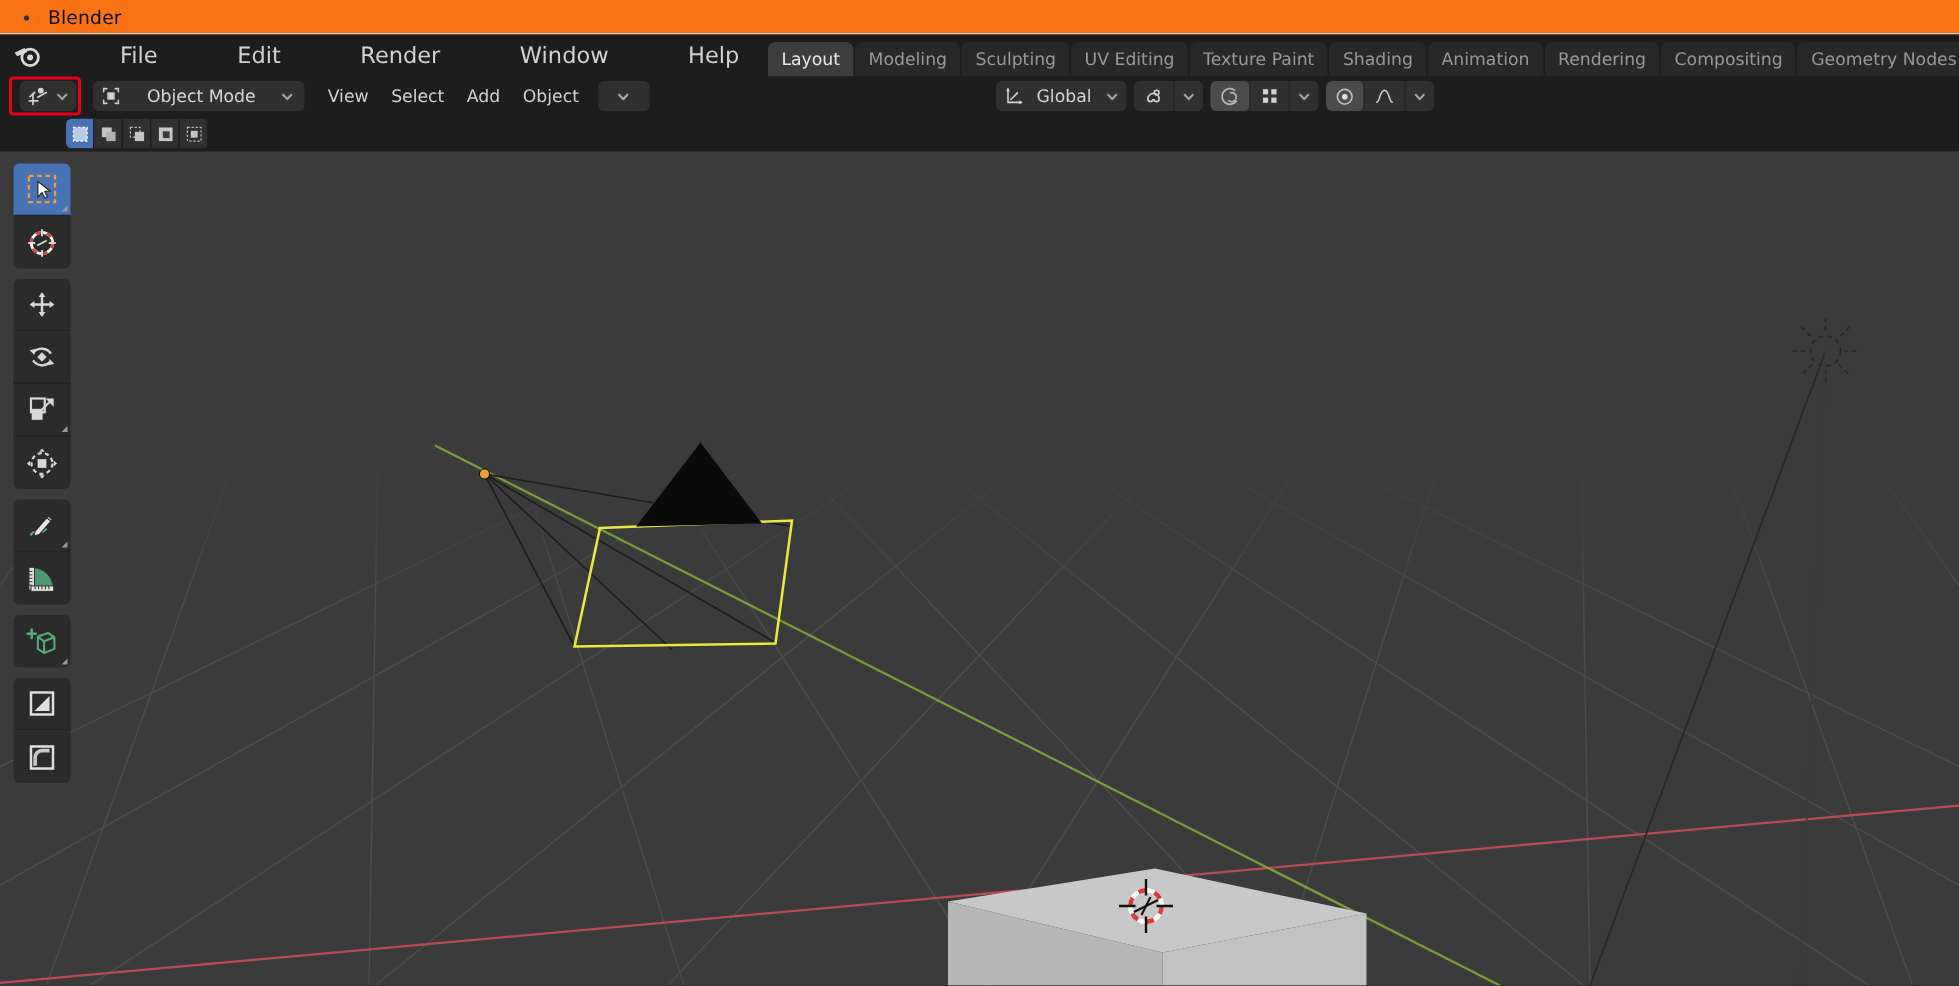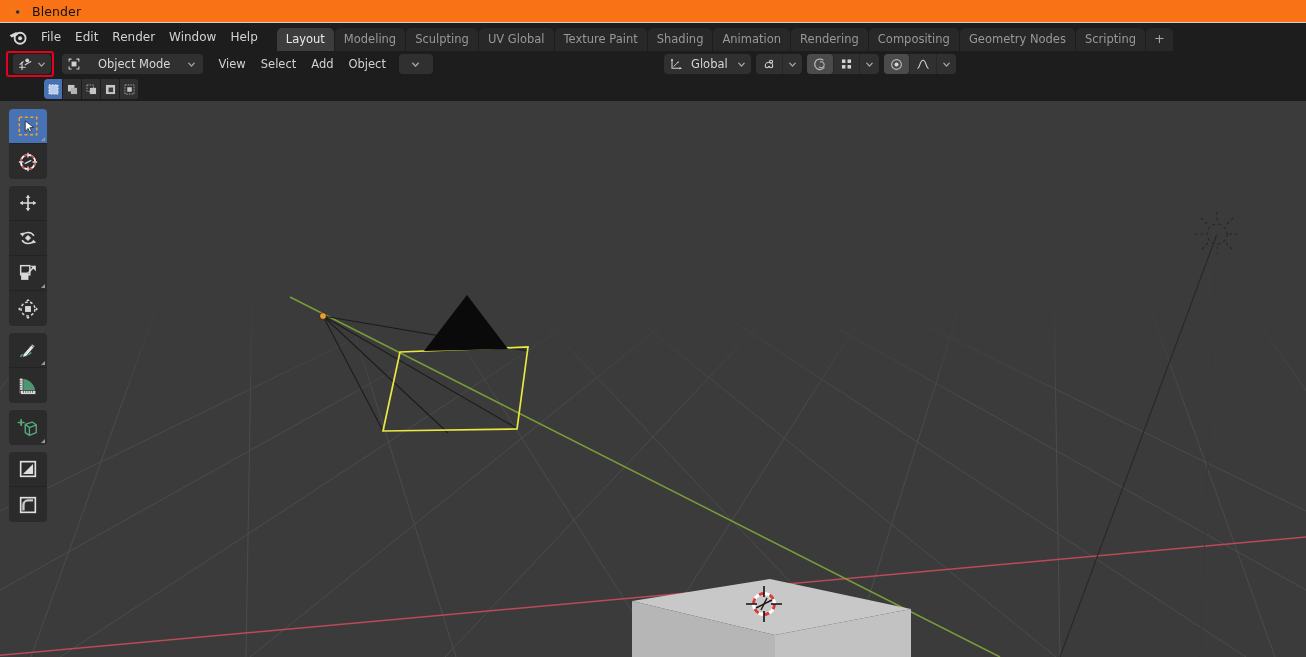--- a/index.html
+++ b/index.html
@@ -26,23 +26,23 @@
 
   
   #topbar {
     height: 28px; width: 100%;
     background: #1d1d1d;
     display: flex; align-items: center;
     position: relative;
   }
   #blender-icon { width: 20px; height: 20px; margin: 0 6px 0 8px; flex: none; }
   .menu-item {
-    font-size: 12px; color: #d2d2d2;
+    font-size: 15px; color: #d2d2d2;
     padding: 3px 7px; border-radius: 3px;
-    white-space: nowrap; cursor: default;
+    white-space: nowrap; cursor: default; margin-left: 39px;
   }
   #workspace-tabs { display: flex; align-items: flex-start; height: 28px; margin-left: 12px; }
   .ws-tab {
     font-size: 11.5px; color: #989898;
     padding: 4px 9px 5px 9px;
     background: #282828;
     border-radius: 5px 5px 0 0;
     margin-right: 1px;
     white-space: nowrap;
     align-self: flex-end;
@@ -215,21 +215,21 @@
   <div class="menu-item">File</div>
   <div class="menu-item">Edit</div>
   <div class="menu-item">Render</div>
   <div class="menu-item">Window</div>
   <div class="menu-item">Help</div>
 
   <div id="workspace-tabs">
     <div class="ws-tab active">Layout</div>
     <div class="ws-tab">Modeling</div>
     <div class="ws-tab">Sculpting</div>
-    <div class="ws-tab">UV Global</div>
+    <div class="ws-tab">UV Editing</div>
     <div class="ws-tab">Texture Paint</div>
     <div class="ws-tab">Shading</div>
     <div class="ws-tab">Animation</div>
     <div class="ws-tab">Rendering</div>
     <div class="ws-tab">Compositing</div>
     <div class="ws-tab">Geometry Nodes</div>
     <div class="ws-tab">Scripting</div>
     <div class="ws-tab plus">+</div>
   </div>
 

